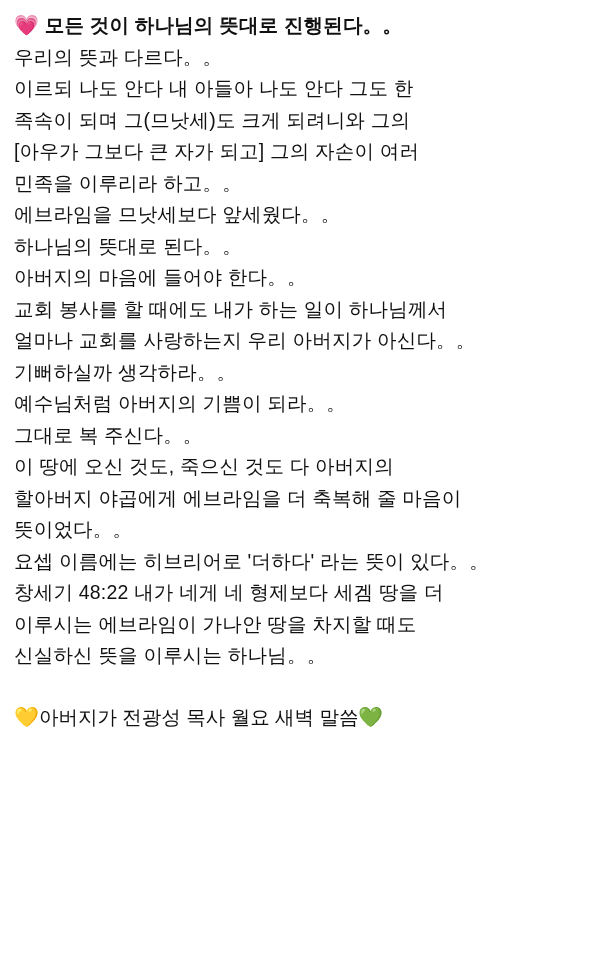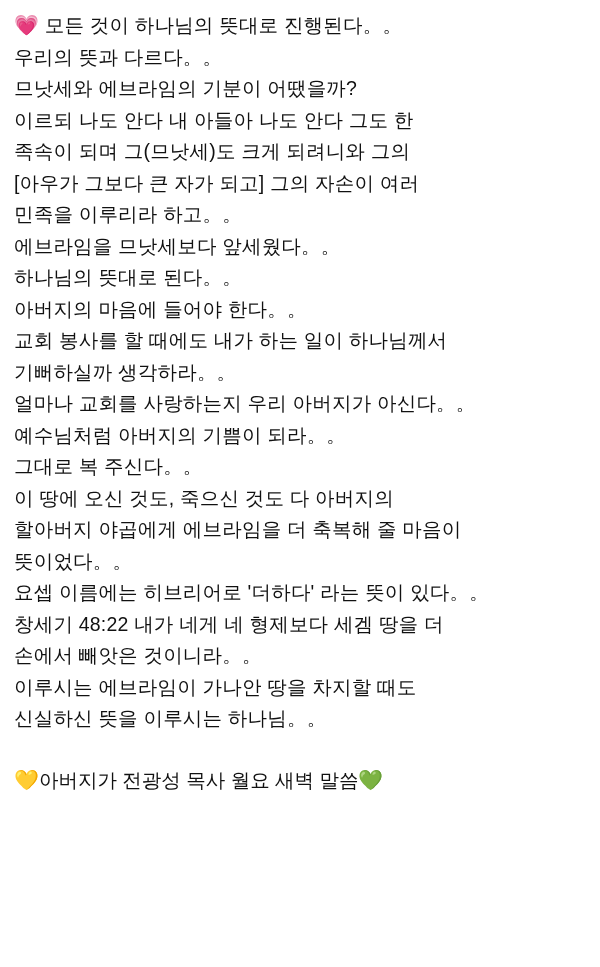--- a/index.html
+++ b/index.html
@@ -26,20 +26,21 @@
     display: block;
     font-size: 19.5px;
     line-height: 31.5px;
     letter-spacing: 0.2px;
     white-space: pre-wrap;
     word-break: keep-all;
     color: #111111;
   }
   .line.first {
     text-indent: 0;
+    font-weight: bold;
   }
   .emoji {
     display: inline-block;
     font-size: 20px;
     line-height: 31.5px;
     vertical-align: baseline;
   }
   .heart-pink {
     color: #ff5fa2;
   }
@@ -65,39 +66,37 @@
 </head>
 <body>
 
 <div id="page">
 
   <div>
 
     <span class="line first"><span class="emoji heart-pink">💗</span> <span>모든 것이 하나님의 뜻대로 진행된다。。</span></span>
 
     <span class="line">우리의 뜻과 다르다。。</span>
-    <span class="line">므낫세와 에브라임의 기분이 어땠을까?</span>
     <span class="line">이르되 나도 안다 내 아들아 나도 안다 그도 한</span>
     <span class="line">족속이 되며 그(므낫세)도 크게 되려니와 그의</span>
     <span class="line">[아우가 그보다 큰 자가 되고] 그의 자손이 여러</span>
     <span class="line">민족을 이루리라 하고。。</span>
     <span class="line">에브라임을 므낫세보다 앞세웠다。。</span>
     <span class="line">하나님의 뜻대로 된다。。</span>
     <span class="line">아버지의 마음에 들어야 한다。。</span>
     <span class="line">교회 봉사를 할 때에도 내가 하는 일이 하나님께서</span>
+    <span class="line">얼마나 교회를 사랑하는지 우리 아버지가 아신다。。</span>
     <span class="line">기뻐하실까 생각하라。。</span>
-    <span class="line">얼마나 교회를 사랑하는지 우리 아버지가 아신다。。</span>
     <span class="line">예수님처럼 아버지의 기쁨이 되라。。</span>
     <span class="line">그대로 복 주신다。。</span>
     <span class="line">이 땅에 오신 것도, 죽으신 것도 다 아버지의</span>
     <span class="line">할아버지 야곱에게 에브라임을 더 축복해 줄 마음이</span>
     <span class="line">뜻이었다。。</span>
     <span class="line">요셉 이름에는 히브리어로 '더하다' 라는 뜻이 있다。。</span>
     <span class="line">창세기 48:22 내가 네게 네 형제보다 세겜 땅을 더</span>
-    <span class="line">손에서 빼앗은 것이니라。。</span>
     <span class="line">이루시는 에브라임이 가나안 땅을 차지할 때도</span>
     <span class="line">신실하신 뜻을 이루시는 하나님。。</span>
 
     <span class="spacer"></span>
 
     <span class="footer-line"><span class="emoji heart-yellow">💛</span><span>아버지가 전광성 목사 월요 새벽 말씀</span><span class="emoji heart-green">💚</span></span>
 
   </div>
 
 </div>

